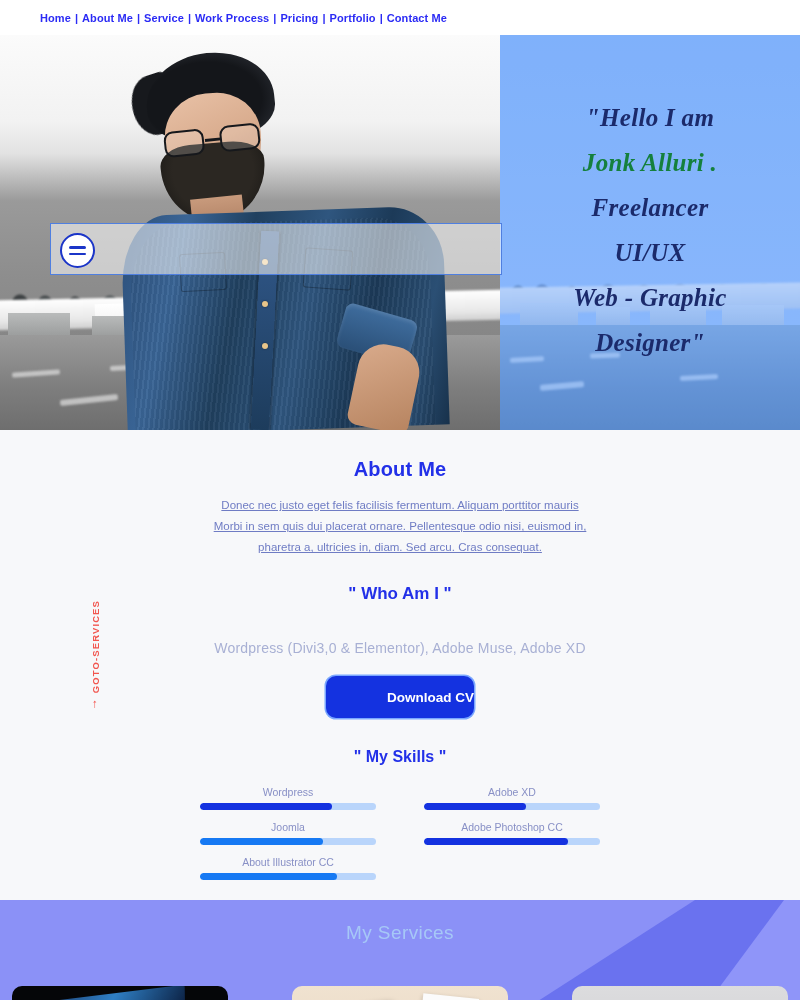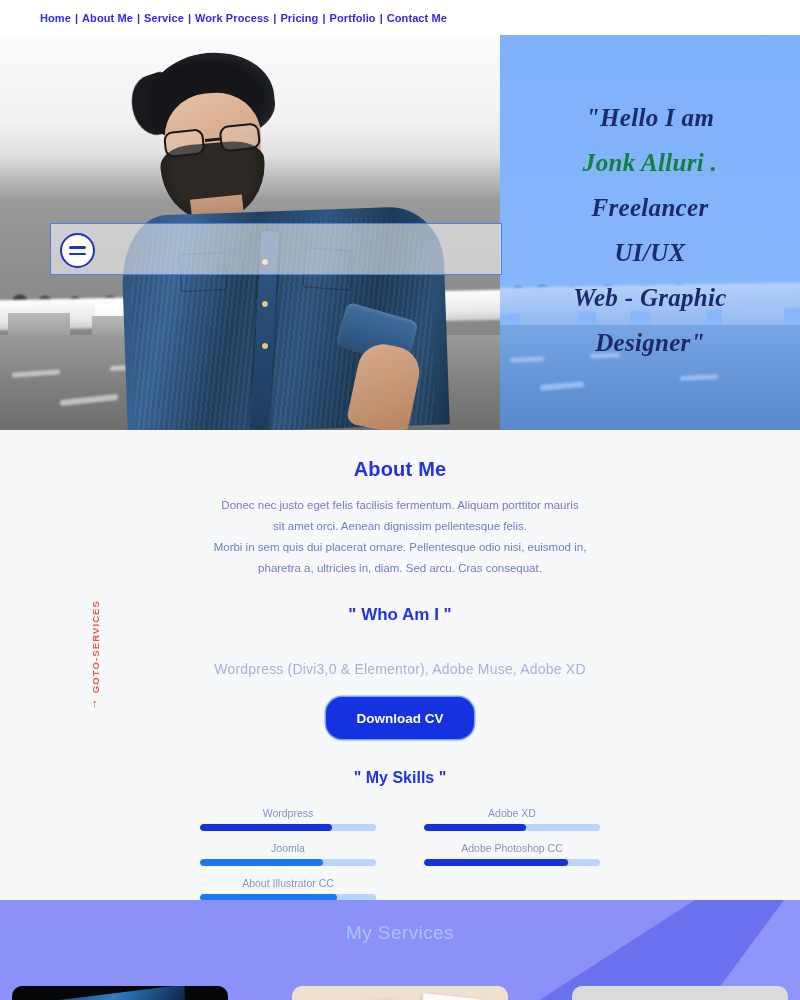--- a/index.html
+++ b/index.html
@@ -213,30 +213,31 @@
   }
   .burger-circle span { display:block; width:17px; height:2.5px; background:#1b35c8; border-radius:2px; }
 
   
   .about { position:absolute; top:430px; left:0; width:800px; height:470px; background:#f7f8fa; }
   .about-title {
     text-align:center; font-size:20px; font-weight:bold; color:#2230e8;
     padding-top:28px; letter-spacing:.2px;
   }
   .about-body { margin-top:14px; text-align:center; }
-  .about-body p { font-size:11.5px; line-height:21px; color:#6f7cc4; }
+  .about-body p { font-size:11.5px; line-height:21px; color:#6f7cc4;text-decoration:underline; }
   .who-title { margin-top:26px; text-align:center; font-size:17px; font-weight:bold; color:#2230e8; }
   .who-text { margin-top:36px; text-align:center; font-size:14px; color:#a8b0d4; letter-spacing:.2px; }
 
   .cv-wrap { display:flex; justify-content:center; margin-top:20px; }
   .cv-btn {
-    width:148px; height:42px; border:none; border-radius:16px;
+    width:148px; height:42px; border:none; border-radius:10px;
     background:#1432e0; color:#ffffff; font-size:13.5px; font-weight:bold;
     font-family:"Liberation Sans", sans-serif; cursor:pointer;
     box-shadow:0 0 0 1.5px #7aa7ff;
+    text-align:right;
   }
 
   .skills-title { margin-top:30px; text-align:center; font-size:16px; font-weight:bold; color:#2230e8; }
   .skills-grid {
     margin:20px auto 0; width:400px;
     display:grid; grid-template-columns:176px 176px; column-gap:48px; row-gap:11px;
   }
   .skill-label { font-size:10.5px; color:#8890c6; margin-bottom:5px;text-align:center; }
   .skill-track { width:176px; height:7px; border-radius:4px; background:#b9d5fb; overflow:hidden; }
   .skill-fill { height:7px; border-radius:4px; background:#1432e0; }
@@ -387,21 +388,20 @@
         <span></span>
         <span></span>
       </div>
     </div>
   </div>
 
   <div class="about">
     <div class="about-title">About Me</div>
     <div class="about-body">
       <p>Donec nec justo eget felis facilisis fermentum. Aliquam porttitor mauris</p>
-      <p>sit amet orci. Aenean dignissim pellentesque felis.</p>
       <p>Morbi in sem quis dui placerat ornare. Pellentesque odio nisi, euismod in,</p>
       <p>pharetra a, ultricies in, diam. Sed arcu. Cras consequat.</p>
     </div>
 
     <div class="who-title">" Who Am I "</div>
     <div class="who-text">Wordpress (Divi3,0 &amp; Elementor), Adobe Muse, Adobe XD</div>
 
     <div class="cv-wrap">
       <button class="cv-btn">Download CV</button>
     </div>

